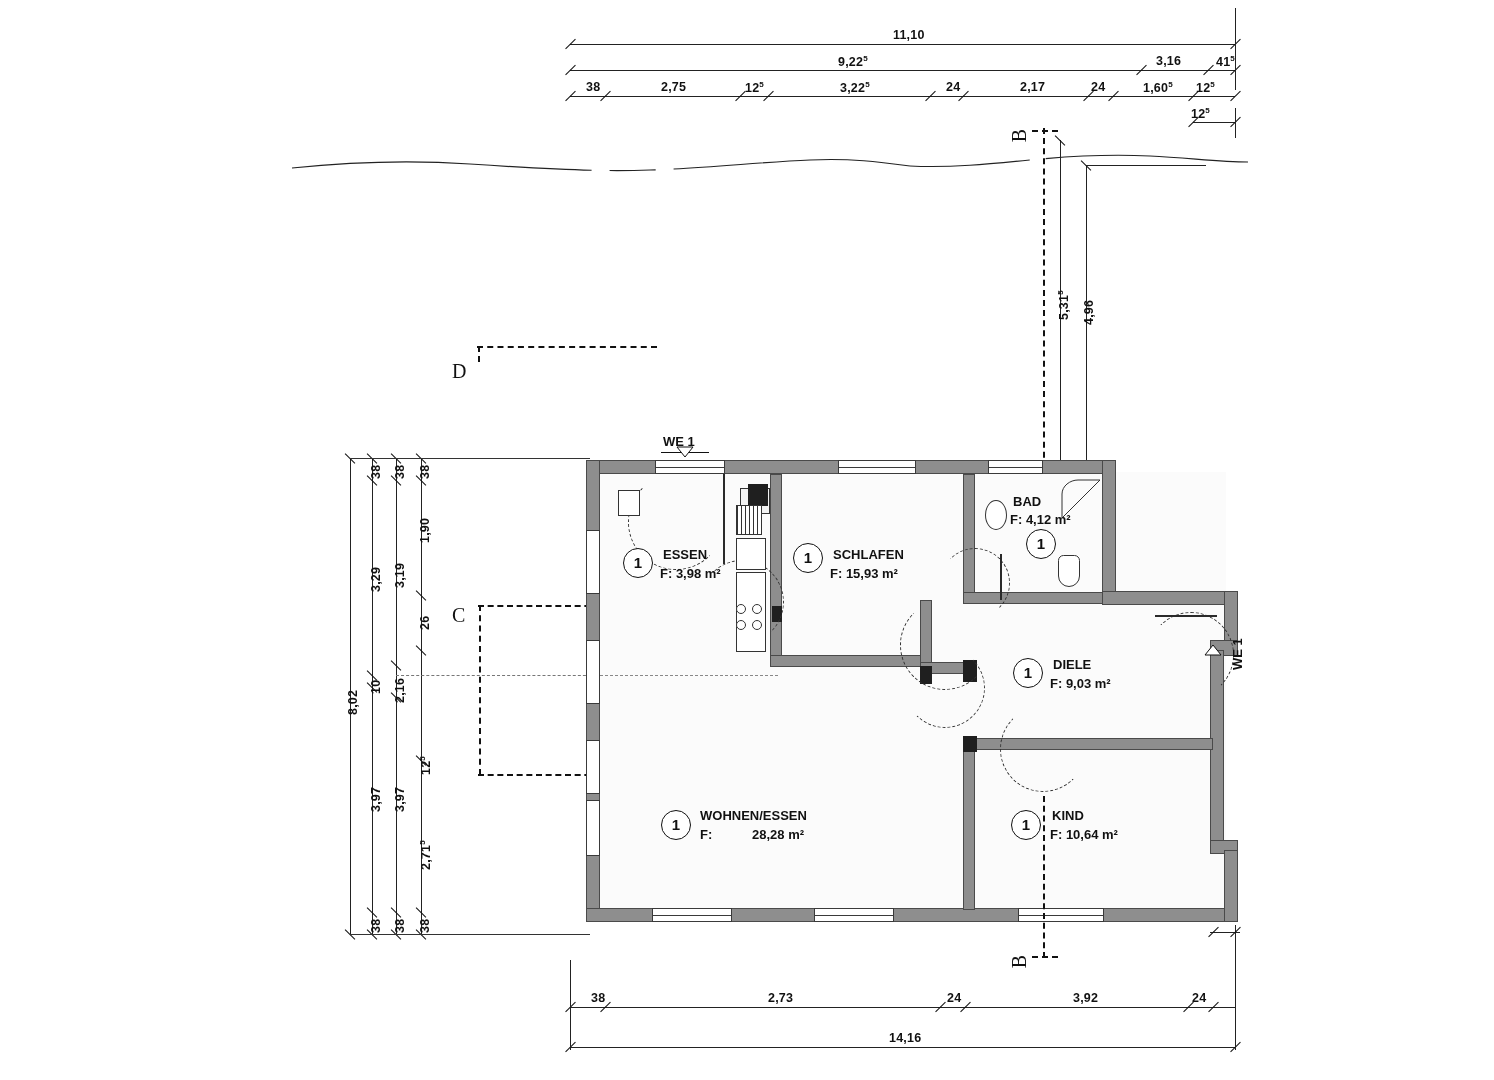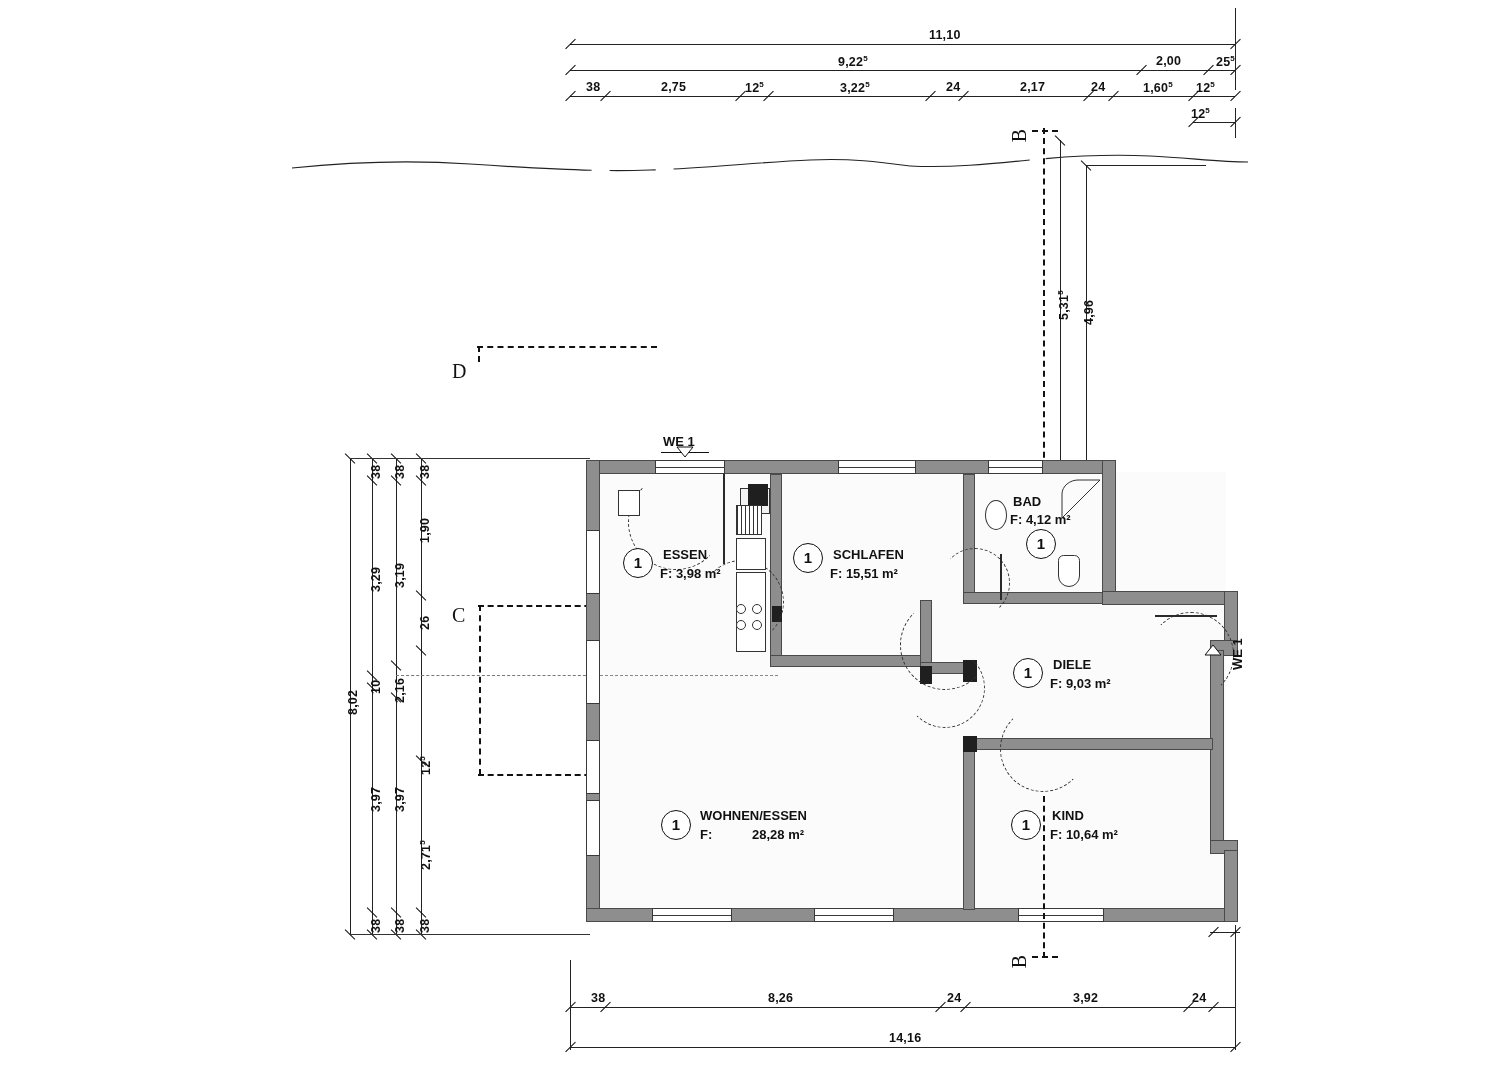--- a/index.html
+++ b/index.html
@@ -178,30 +178,30 @@
   }
 </style>
 </head>
 <body>
 
 <div id="page">
 
   <div class="hline" style="left:570px; top:44px; width:665px;"></div>
   <div class="tick" style="left:570px; top:37px;"></div>
   <div class="tick" style="left:1235px; top:37px;"></div>
-  <div class="dim" style="left:893px; top:28px;margin-left:36px;"><span>11,10</span></div>
+  <div class="dim" style="left:893px; top:28px;"><span>11,10</span></div>
 
   <div class="hline" style="left:570px; top:70px; width:665px;"></div>
   <div class="tick" style="left:570px; top:63px;"></div>
   <div class="tick" style="left:1141px; top:63px;"></div>
   <div class="tick" style="left:1208px; top:63px;"></div>
   <div class="tick" style="left:1235px; top:63px;"></div>
   <div class="dim" style="left:838px; top:54px;"><span>9,22</span><sup>5</sup></div>
-  <div class="dim" style="left:1156px; top:54px;"><span>2,00</span></div>
-  <div class="dim" style="left:1216px; top:54px;"><span>25</span><sup>5</sup></div>
+  <div class="dim" style="left:1156px; top:54px;"><span>3,16</span></div>
+  <div class="dim" style="left:1216px; top:54px;"><span>41</span><sup>5</sup></div>
 
   <div class="hline" style="left:570px; top:96px; width:665px;"></div>
   <div class="tick" style="left:570px; top:89px;"></div>
   <div class="tick" style="left:605px; top:89px;"></div>
   <div class="tick" style="left:740px; top:89px;"></div>
   <div class="tick" style="left:768px; top:89px;"></div>
   <div class="tick" style="left:930px; top:89px;"></div>
   <div class="tick" style="left:963px; top:89px;"></div>
   <div class="tick" style="left:1088px; top:89px;"></div>
   <div class="tick" style="left:1113px; top:89px;"></div>
@@ -403,21 +403,21 @@
   <svg style="position:absolute; left:1204px; top:644px;" width="18" height="12">
     <polygon points="9,1 17,11 1,11" fill="#fff" stroke="#111" stroke-width="1"></polygon>
   </svg>
 
   <div class="numcircle" style="left:623px; top:548px;"><span>1</span></div>
   <div class="lbl" style="left:663px; top:547px;"><span>ESSEN</span></div>
   <div class="lbl" style="left:660px; top:566px;"><span>F: 3,98 m²</span></div>
 
   <div class="numcircle" style="left:793px; top:543px;"><span>1</span></div>
   <div class="lbl" style="left:833px; top:547px;"><span>SCHLAFEN</span></div>
-  <div class="lbl" style="left:830px; top:566px;"><span>F: 15,51 m²</span></div>
+  <div class="lbl" style="left:830px; top:566px;"><span>F: 15,93 m²</span></div>
 
   <div class="numcircle" style="left:1026px; top:529px;"><span>1</span></div>
   <div class="lbl" style="left:1013px; top:494px;"><span>BAD</span></div>
   <div class="lbl" style="left:1010px; top:512px;"><span>F: 4,12 m²</span></div>
 
   <div class="numcircle" style="left:1013px; top:658px;"><span>1</span></div>
   <div class="lbl" style="left:1053px; top:657px;"><span>DIELE</span></div>
   <div class="lbl" style="left:1050px; top:676px;"><span>F: 9,03 m²</span></div>
 
   <div class="numcircle" style="left:661px; top:810px;"><span>1</span></div>
@@ -434,21 +434,21 @@
   <div class="sectletter rot" style="left:1013px; top:950px;"><span>B</span></div>
 
   <div class="hline" style="left:570px; top:1007px; width:665px;"></div>
   <div class="tick" style="left:570px; top:1000px;"></div>
   <div class="tick" style="left:605px; top:1000px;"></div>
   <div class="tick" style="left:940px; top:1000px;"></div>
   <div class="tick" style="left:965px; top:1000px;"></div>
   <div class="tick" style="left:1188px; top:1000px;"></div>
   <div class="tick" style="left:1213px; top:1000px;"></div>
   <div class="dim" style="left:591px; top:991px;"><span>38</span></div>
-  <div class="dim" style="left:768px; top:991px;"><span>8,26</span></div>
+  <div class="dim" style="left:768px; top:991px;"><span>2,73</span></div>
   <div class="dim" style="left:947px; top:991px;"><span>24</span></div>
   <div class="dim" style="left:1073px; top:991px;"><span>3,92</span></div>
   <div class="dim" style="left:1192px; top:991px;"><span>24</span></div>
 
   <div class="hline" style="left:570px; top:1047px; width:665px;"></div>
   <div class="tick" style="left:570px; top:1040px;"></div>
   <div class="tick" style="left:1235px; top:1040px;"></div>
   <div class="dim" style="left:889px; top:1031px;"><span>14,16</span></div>
 
   <div class="vline" style="left:570px; top:960px; height:90px;"></div>

